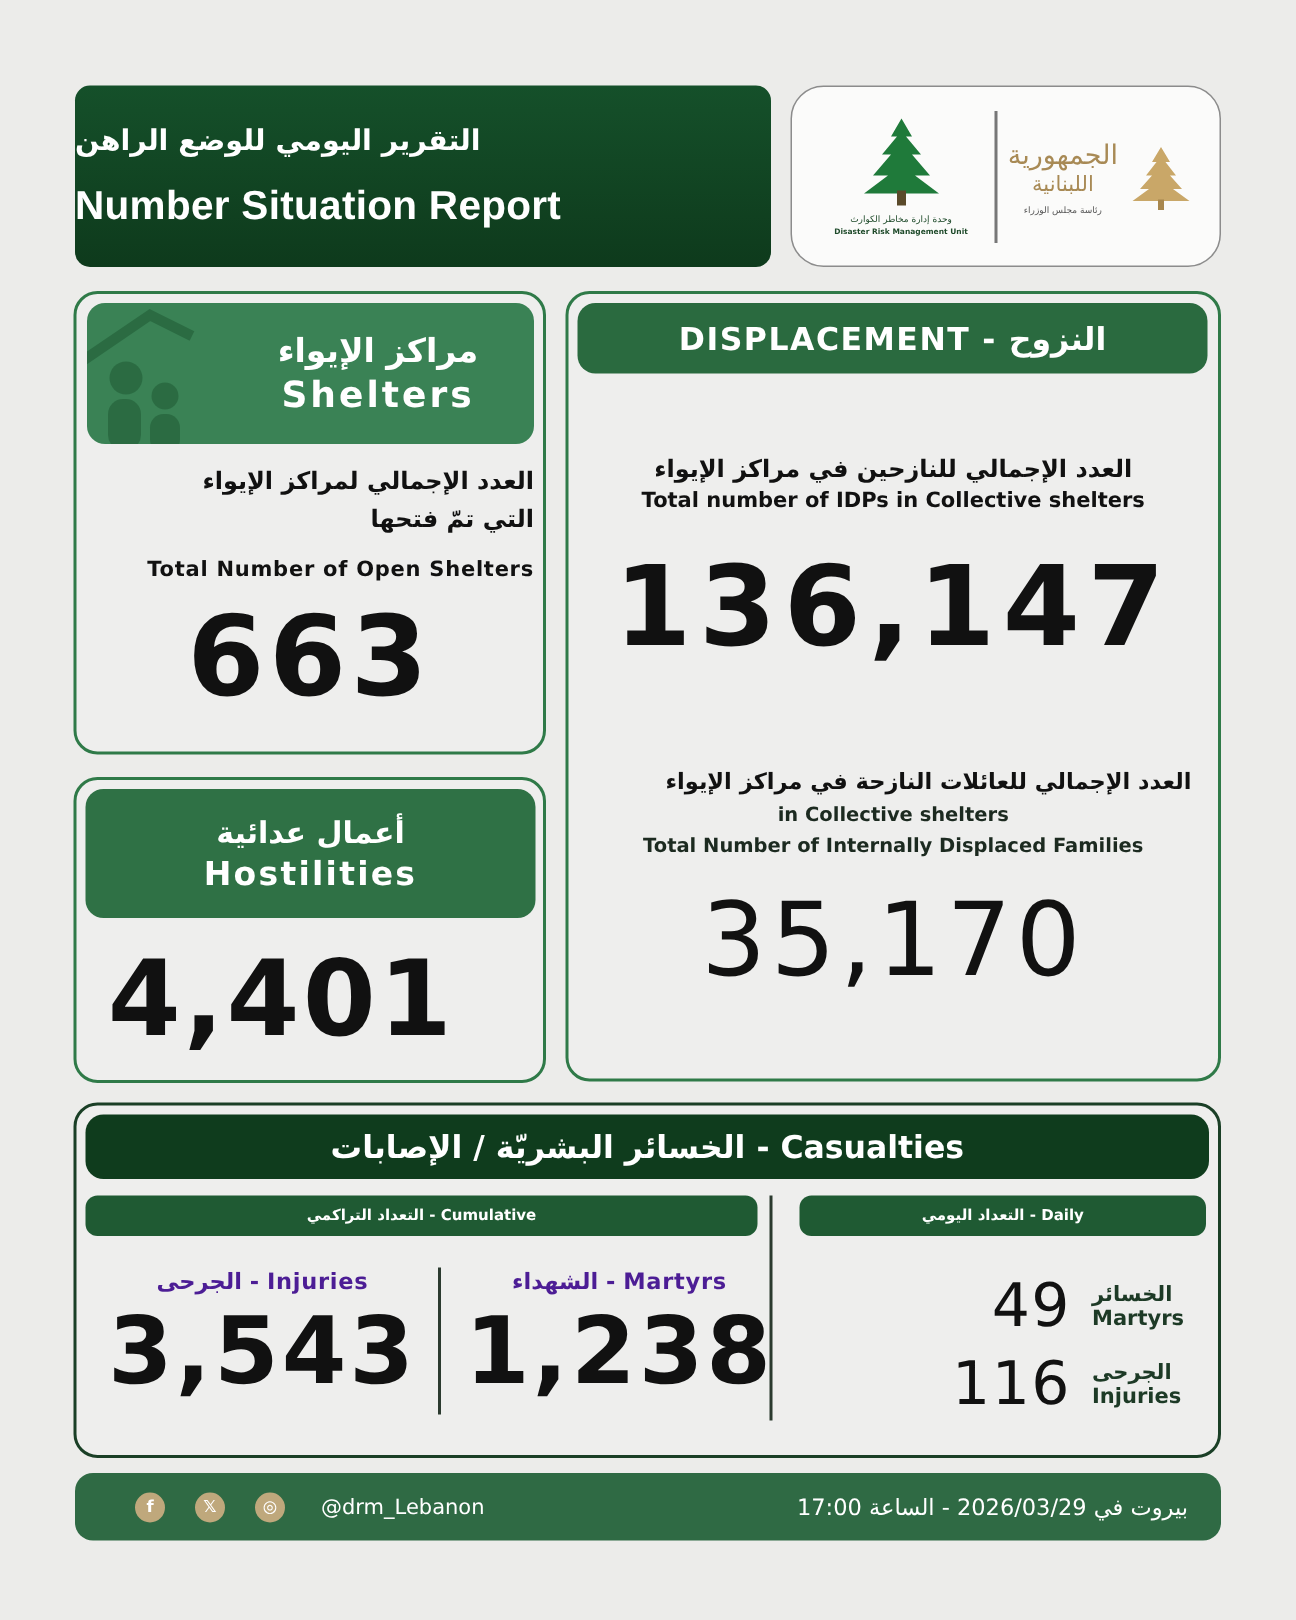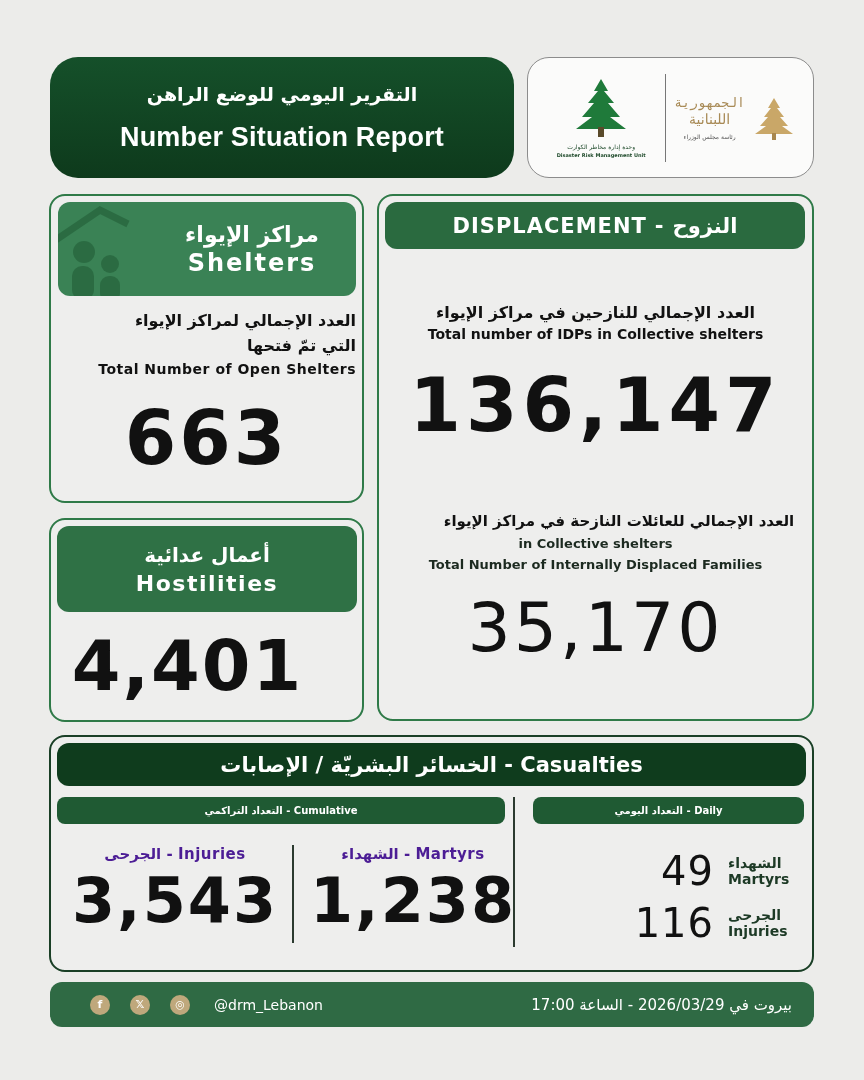--- a/index.html
+++ b/index.html
@@ -10,42 +10,42 @@
     position: relative;
     overflow: hidden;
     color: #111;
   }
   .abs { position: absolute; }
 
   
   .title-box {
     left: 50px; top: 57px; width: 464px; height: 121px;
     background: linear-gradient(180deg, #15502a 0%, #0e3a1c 100%);
-    border-radius: 28px;
+    border-radius: 10px;
     color: #fff; text-align: center;
-    display: flex; flex-direction: column; justify-content: center; align-items: center; gap: 11px;
+    display: flex; flex-direction: column; justify-content: center; align-items: flex-start; gap: 11px;
   }
   .title-ar { font-size: 19px; font-weight: bold; direction: rtl; margin-bottom: 6px; }
   .title-en { font-family: "Liberation Sans", sans-serif; font-size: 27px; font-weight: bold; letter-spacing: 0.2px; }
 
   .logo-box {
     left: 527px; top: 57px; width: 287px; height: 121px;
     background: #fbfbfa;
     border: 1.5px solid #8c8c8c;
     border-radius: 22px;
     display: flex; align-items: center; justify-content: space-around;
     padding: 0 14px;
   }
   .logo-drm { display: flex; flex-direction: column; align-items: center; width: 110px; }
   .logo-drm .cap-ar { font-size: 6px; color: #1e4a2a; margin-top: 4px; direction: rtl; }
   .logo-drm .cap-en { font-size: 5px; color: #1e4a2a; margin-top: 2px; font-weight: bold; }
   .logo-sep { width: 1.5px; height: 88px; background: #777; }
   .logo-rep { display: flex; align-items: center; gap: 8px; }
   .logo-rep .rep-text { display: flex; flex-direction: column; align-items: center; color: #a88a55; direction: rtl; }
-  .logo-rep .rep-line1 { font-family: Liberation Mono, monospace; font-size: 13px; }
+  .logo-rep .rep-line1 { font-family: Liberation Serif, serif; font-size: 18px; }
   .logo-rep .rep-line2 { font-family: "DejaVu Serif", serif; font-size: 14px; }
   .logo-rep .rep-sub { font-size: 6px; color: #555; margin-top: 6px; }
 
   
   .card {
     border: 2.5px solid #2f7a48;
     border-radius: 16px;
     background: rgba(255,255,255,0.15);
   }
   .green-head {
@@ -61,21 +61,21 @@
     display: flex; flex-direction: column; justify-content: center; align-items: center;
     overflow: hidden;
     background: #3a8255;
   }
   .shelters-head .ar { font-size: 22px; font-weight: bold; direction: rtl; padding-left: 90px; }
   .shelters-head .en { font-size: 24px; font-weight: bold; letter-spacing: 2px; padding-left: 90px; margin-top: 2px; }
   .shelter-icon { left: 58px; top: 202px; width: 100px; height: 94px; opacity: 0.55; }
   .shelters-desc { left: 58px; top: 308px; width: 298px; text-align: right; }
   .shelters-desc .ar1, .shelters-desc .ar2 { font-size: 16px; font-weight: bold; direction: rtl; line-height: 25px; }
   .shelters-desc .ar2 { letter-spacing: 10px; }
-  .shelters-desc .en { font-size: 14px; font-weight: bold; margin-top: 3px; letter-spacing: 0.5px; }
+  .shelters-desc .en { font-size: 14px; font-weight: bold; margin-top: 14px; letter-spacing: 0.5px; }
   .shelters-num { left: 49px; top: 395px; width: 315px; text-align: center; font-size: 74px; font-weight: bold; letter-spacing: 3px; }
 
   
   .host-card { left: 49px; top: 518px; width: 315px; height: 204px; }
   .host-head {
     left: 57px; top: 526px; width: 300px; height: 86px;
     display: flex; flex-direction: column; justify-content: center; align-items: center;
   }
   .host-head .ar { font-size: 20px; font-weight: bold; direction: rtl; }
   .host-head .en { font-size: 22px; font-weight: bold; letter-spacing: 1.5px; margin-top: 4px; }
@@ -237,21 +237,21 @@
   <div class="num">3,543</div>
 </div>
 <div class="abs cum-col cum-mar">
   <div class="lbl">الشهداء - Martyrs</div>
   <div class="num">1,238</div>
 </div>
 
 <div class="abs daily-row daily-mar">
   <div class="num">49</div>
   <div class="lbls">
-    <div class="ar">الشهداء</div>
+    <div class="ar">الخسائر</div>
     <div class="en">Martyrs</div>
   </div>
 </div>
 <div class="abs daily-row daily-inj">
   <div class="num">116</div>
   <div class="lbls">
     <div class="ar">الجرحى</div>
     <div class="en">Injuries</div>
   </div>
 </div>

